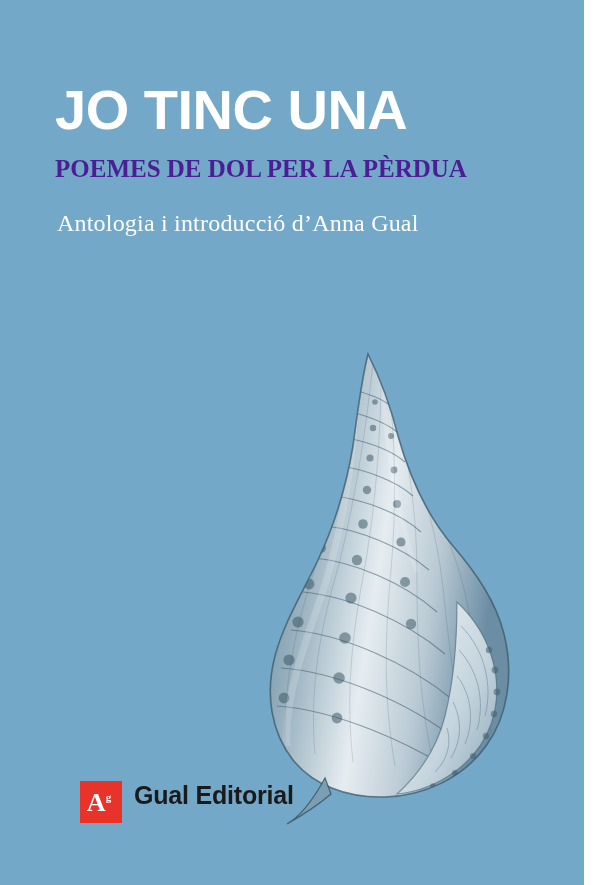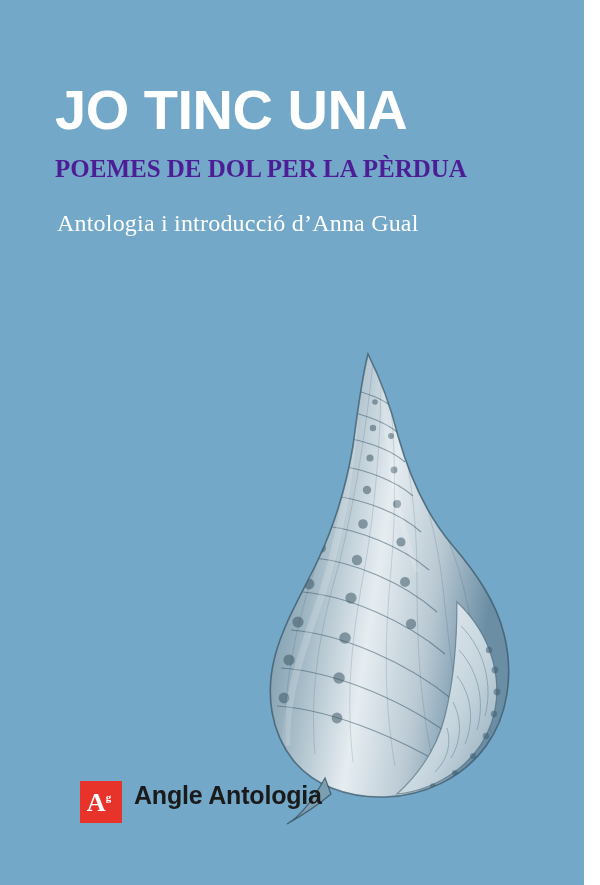--- a/index.html
+++ b/index.html
@@ -283,16 +283,16 @@
                C152 66 156 32 163 4 Z" fill="none" stroke="#3b5867" stroke-width="1.6" opacity="0.75"></path>
 
       <path d="M120 428 C108 450 96 466 82 474 C96 466 112 456 126 444 Z" fill="#7e9db0" stroke="#3b5867" stroke-width="1.2" opacity="0.9"></path>
     </svg>
   </div>
 
   <div class="publisher">
     <div class="logo-mark" style="background: rgb(232, 51, 42);">
       <span class="glyph"><span>A</span><sup>g</sup></span>
     </div>
-    <div class="publisher-name">Angle Antologia</div>
+    <div class="publisher-name">Gual Editorial</div>
   </div>
 
 </div>
 
 </body></html>

